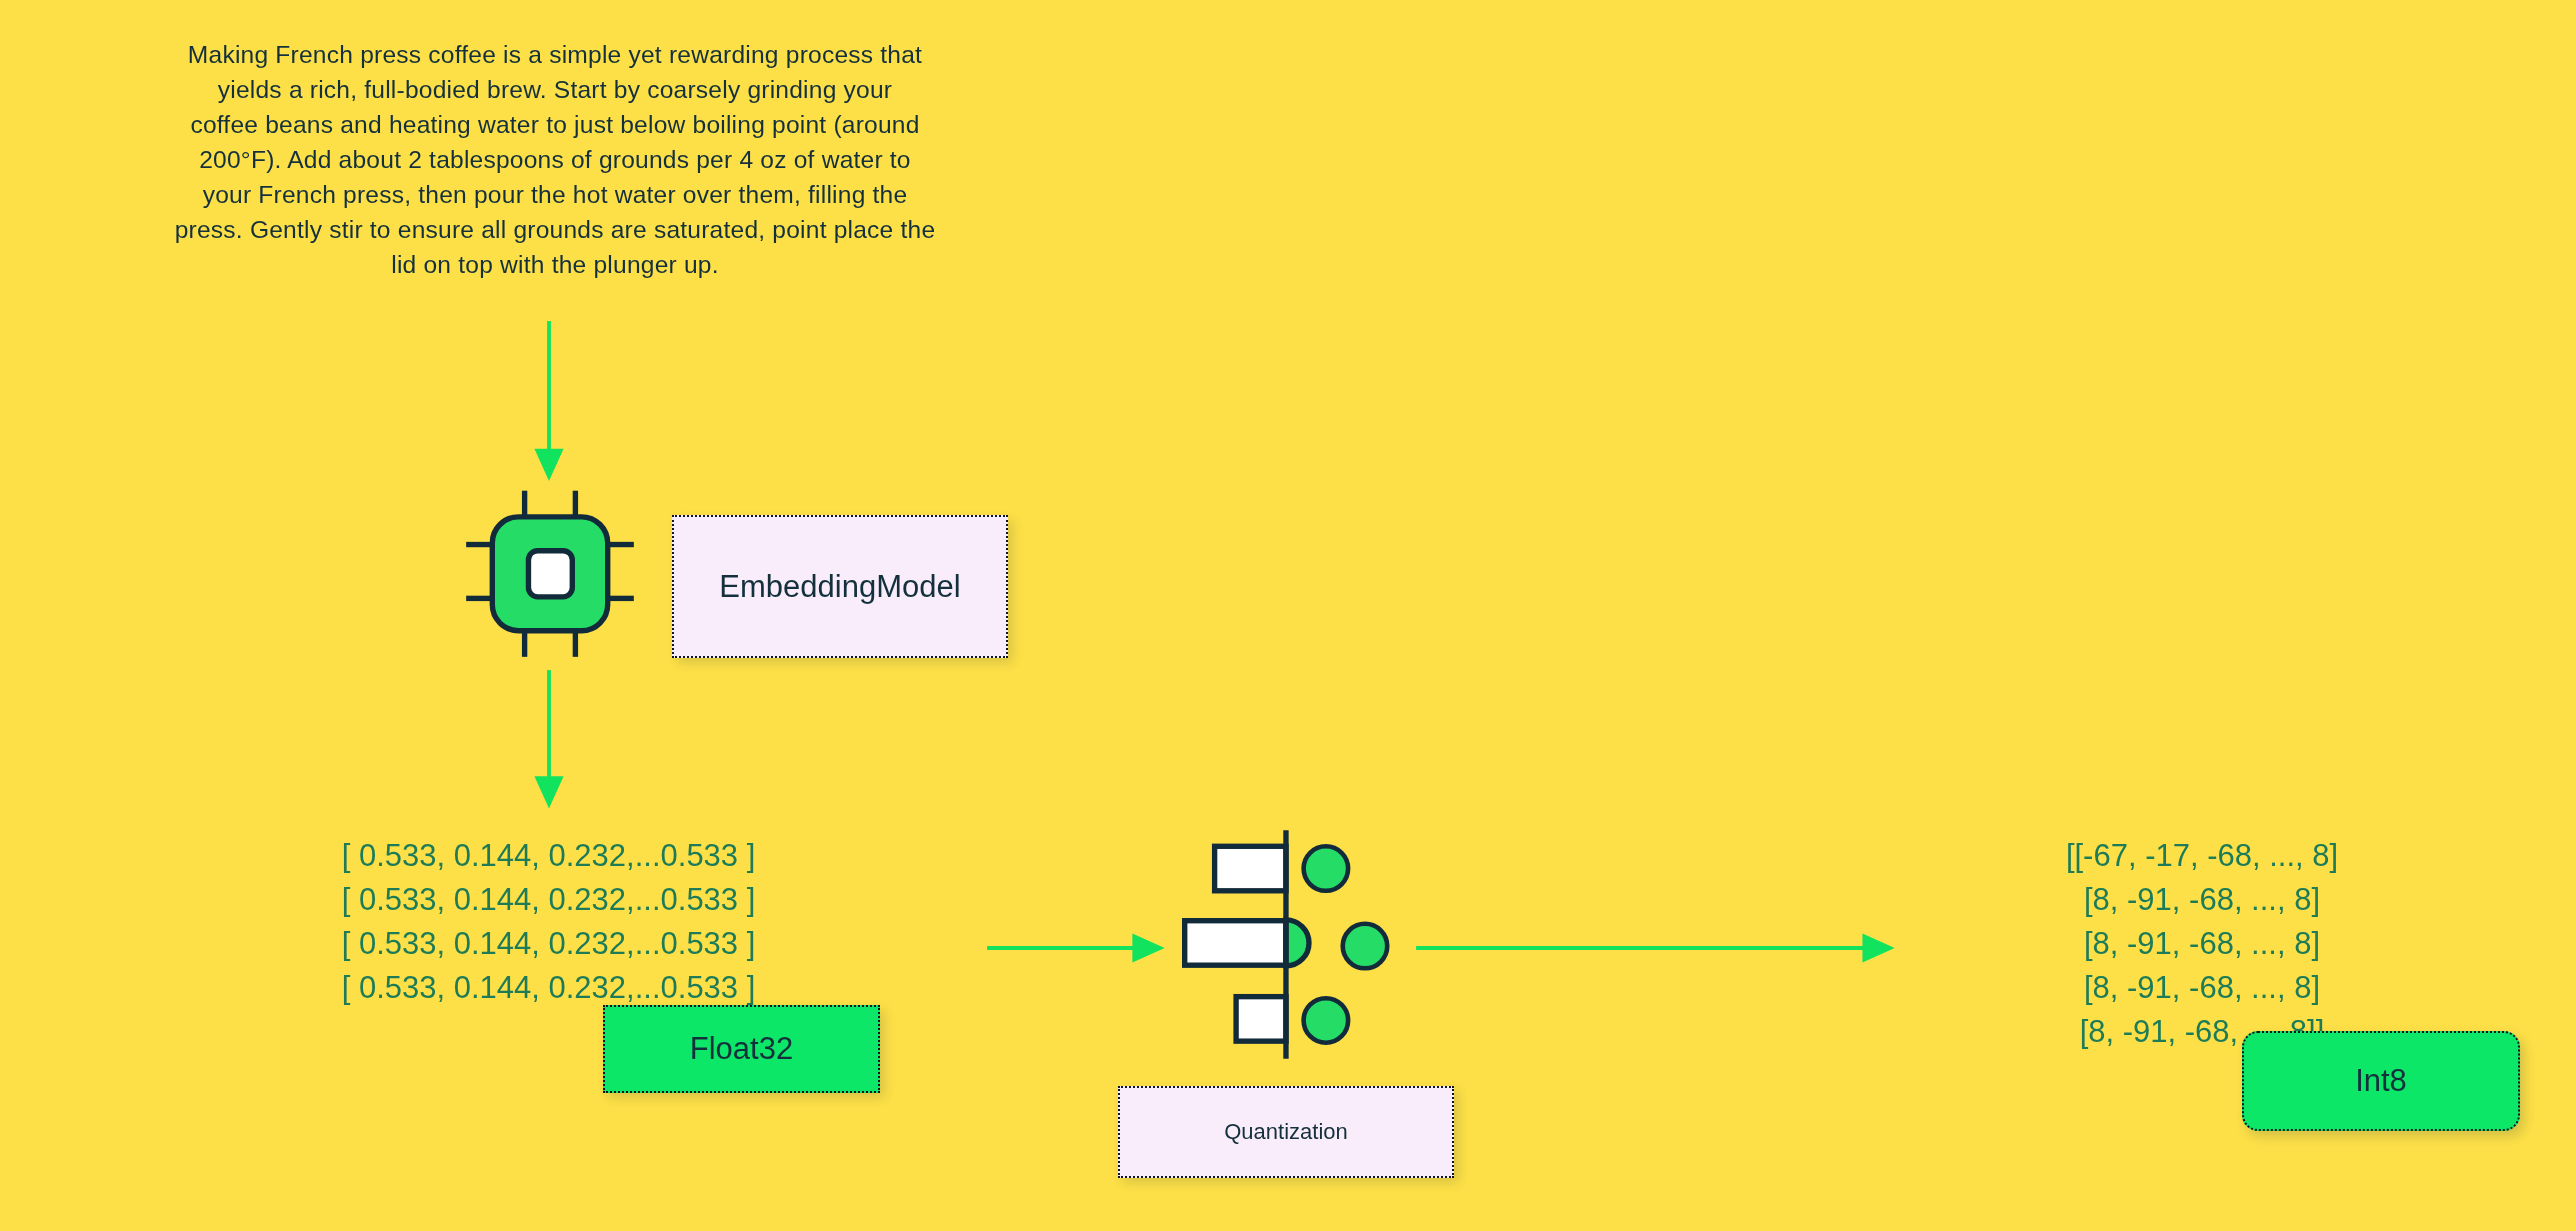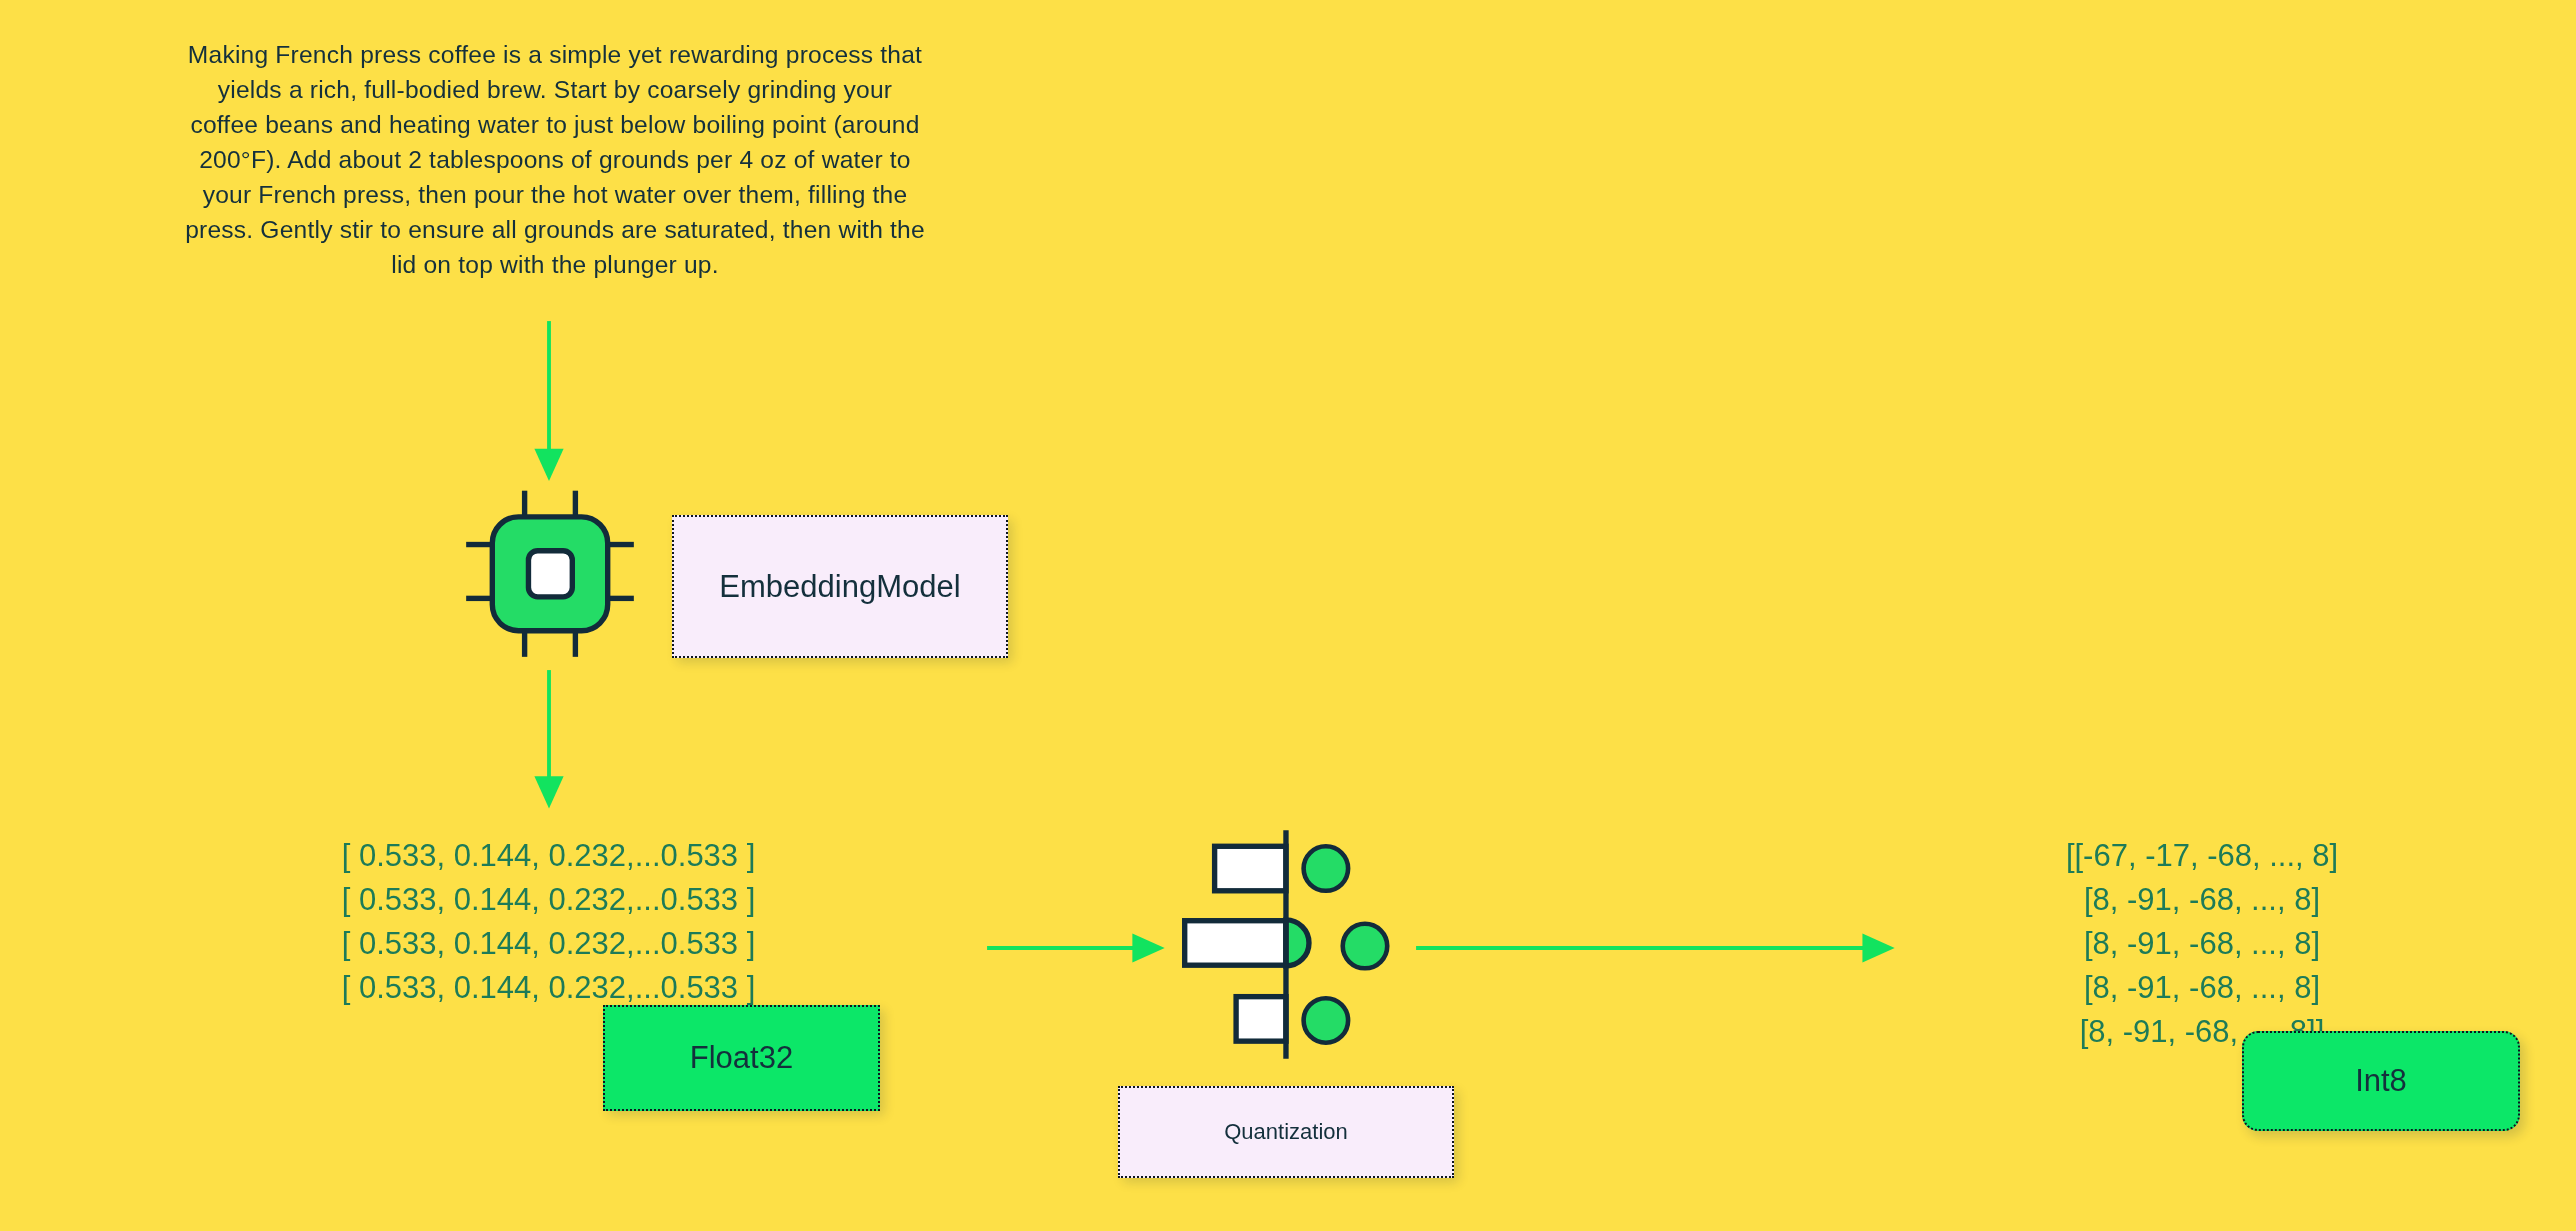--- a/index.html
+++ b/index.html
@@ -49,36 +49,36 @@
     box-sizing:border-box;
     text-align:center;
     color:var(--ink);
     box-shadow:4.6px 5.4px 10.8px rgba(13,38,59,0.16);
     z-index:2;
   }
   .label.pink{background:var(--pink);}
   .label.green{background:var(--tag-green);}
   .label.embed{left:672px;top:515px;width:336px;height:143px;font-size:31px;line-height:40px;}
   .label.quant{left:1118px;top:1086px;width:336px;height:92px;font-size:22px;}
-  .label.f32tag{left:603px;top:1005px;width:277px;height:106px;font-size:31px;}
+  .label.f32tag{left:603px;top:1005px;width:277px;height:88px;font-size:31px;}
   .label.int8tag{left:2242px;top:1031px;width:278px;height:100px;font-size:31px;border-radius:16px;}
   svg{display:block;overflow:visible;}
 </style>
 </head>
 <body>
 
 <div id="canvas">
 
   <div class="abs para">
     <div>Making French press coffee is a simple yet rewarding process that</div>
     <div>yields a rich, full-bodied brew. Start by coarsely grinding your</div>
     <div>coffee beans and heating water to just below boiling point (around</div>
     <div>200°F). Add about 2 tablespoons of grounds per 4 oz of water to</div>
     <div>your French press, then pour the hot water over them, filling the</div>
-    <div>press. Gently stir to ensure all grounds are saturated, then with the</div>
+    <div>press. Gently stir to ensure all grounds are saturated, point place the</div>
     <div>lid on top with the plunger up.</div>
   </div>
 
   <svg class="abs" style="left:532px;top:318px;" width="34" height="163" viewBox="692 414 44 212">
     <line x1="714" y1="418" x2="714" y2="588" stroke="#12e35f" stroke-width="5"></line>
     <polygon points="695,584 733,584 714,626" fill="#12e35f"></polygon>
   </svg>
 
   <svg class="abs" style="left:460px;top:483px;" width="180" height="180" viewBox="598 628 234 234">
     <g stroke="#122b3a" stroke-width="7">

